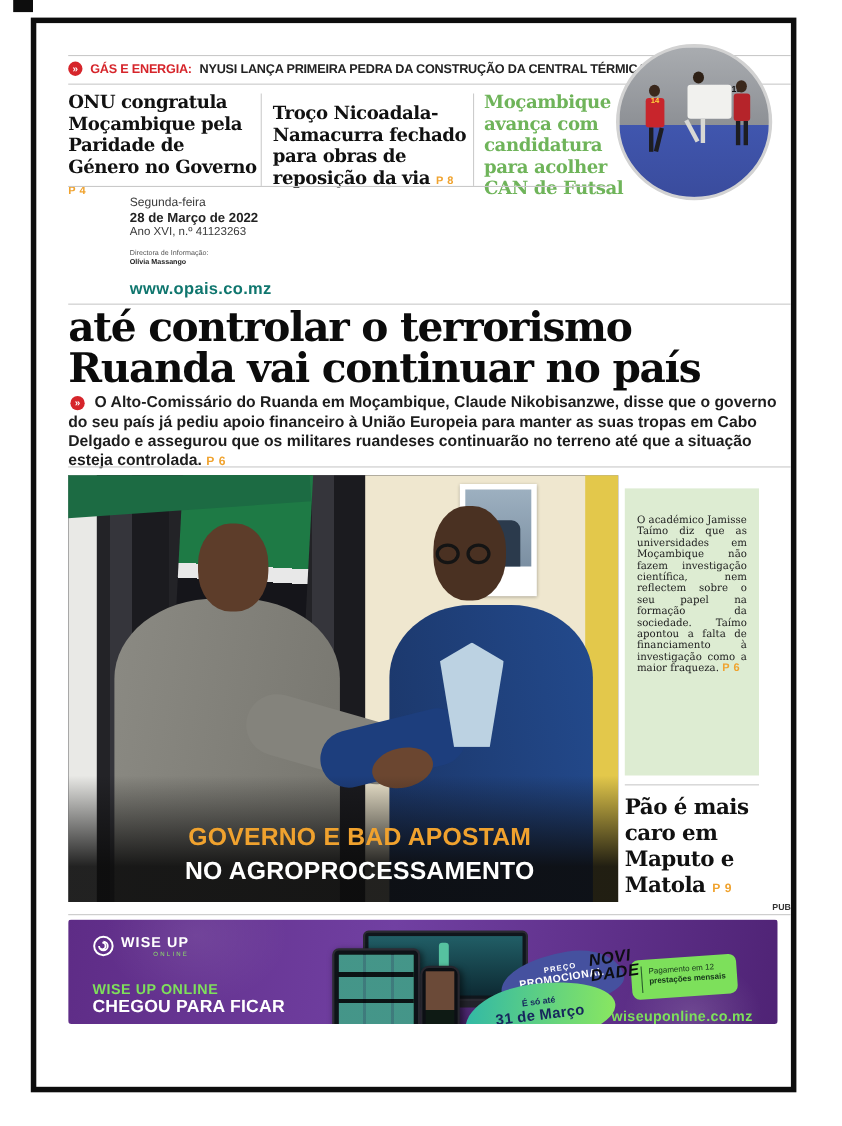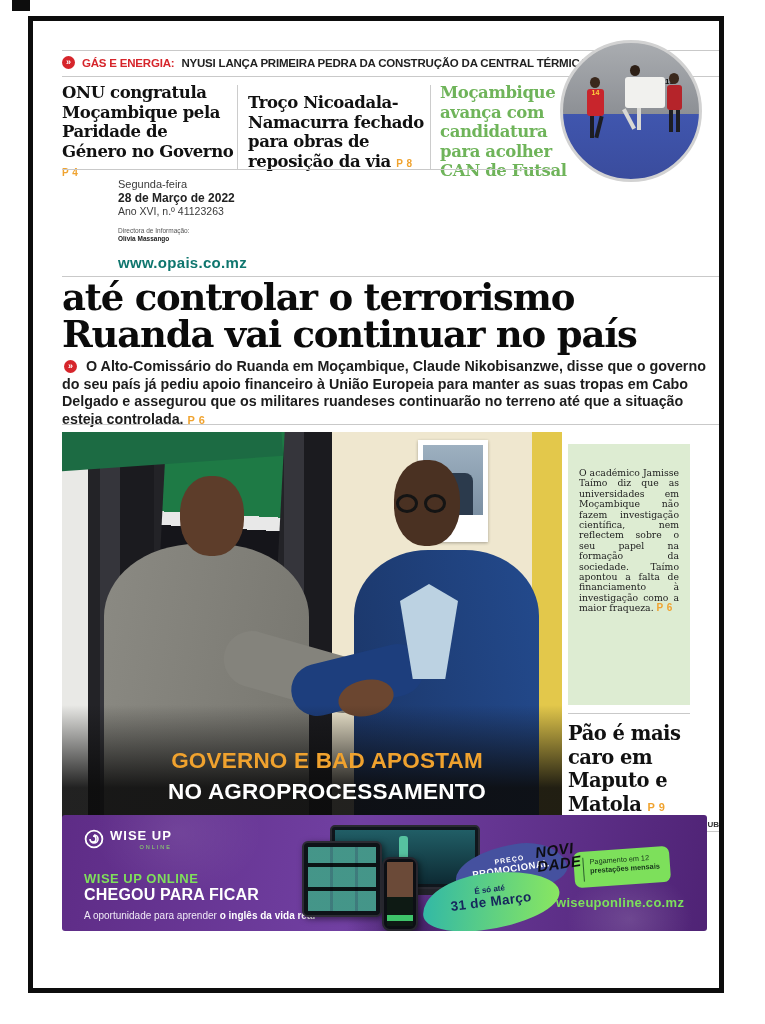--- a/index.html
+++ b/index.html
@@ -125,21 +125,21 @@
   .side-body { margin-top:11px; font-family:"DejaVu Serif", serif; font-size:9.3px;
                line-height:10.4px; color:#222; text-align:justify; }
   .rule-side { left:535px; top:692px; width:122px; }
   .brief { left:535px; top:701px; width:124px; font-family:"DejaVu Serif", serif; font-weight:bold;
            font-size:19.5px; line-height:23.5px; color:#111; letter-spacing:-0.5px; }
 
   .pub { left:560px; top:799px; width:126px; text-align:right; font-size:8px; font-weight:bold; color:#333; }
   .rule-pub { left:29px; top:810px; width:657px; }
 
   
-  .ad { left:29px; top:794px; width:645px; height:116px; border-radius:3px; overflow:hidden;
+  .ad { left:29px; top:815px; width:645px; height:95px; border-radius:3px; overflow:hidden;
         background:
           radial-gradient(90px 70px at 88% 90%, rgba(255,255,255,.14), transparent 70%),
           radial-gradient(120px 90px at 18% 15%, rgba(255,255,255,.08), transparent 70%),
           radial-gradient(100px 90px at 55% 100%, rgba(30,10,50,.5), transparent 70%),
           linear-gradient(100deg,#5e2c86,#7140a2 45%,#4f2375); }
   .wu-logo { position:absolute; left:22px; top:14px; display:flex; gap:6px; align-items:flex-start; }
   .wu-spiral { width:20px; height:20px; }
   .wu-name { color:#fff; font-weight:bold; font-size:13px; letter-spacing:1px; line-height:14px; }
   .wu-online { color:#8de06a; font-size:5.5px; letter-spacing:2px; text-align:right; margin-top:1px; }
   .ad-h1 { position:absolute; left:22px; top:56px; color:#7fdf5b; font-weight:bold; font-size:13px; letter-spacing:0.5px; }

